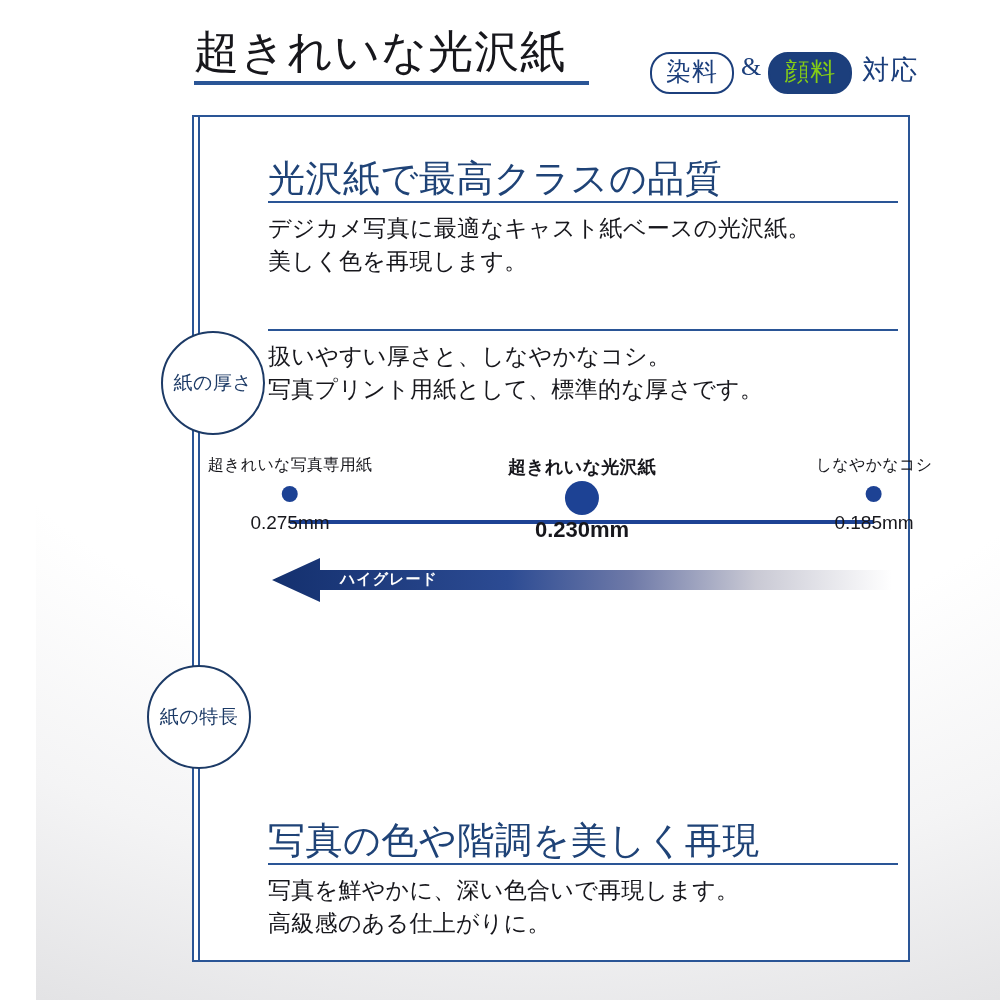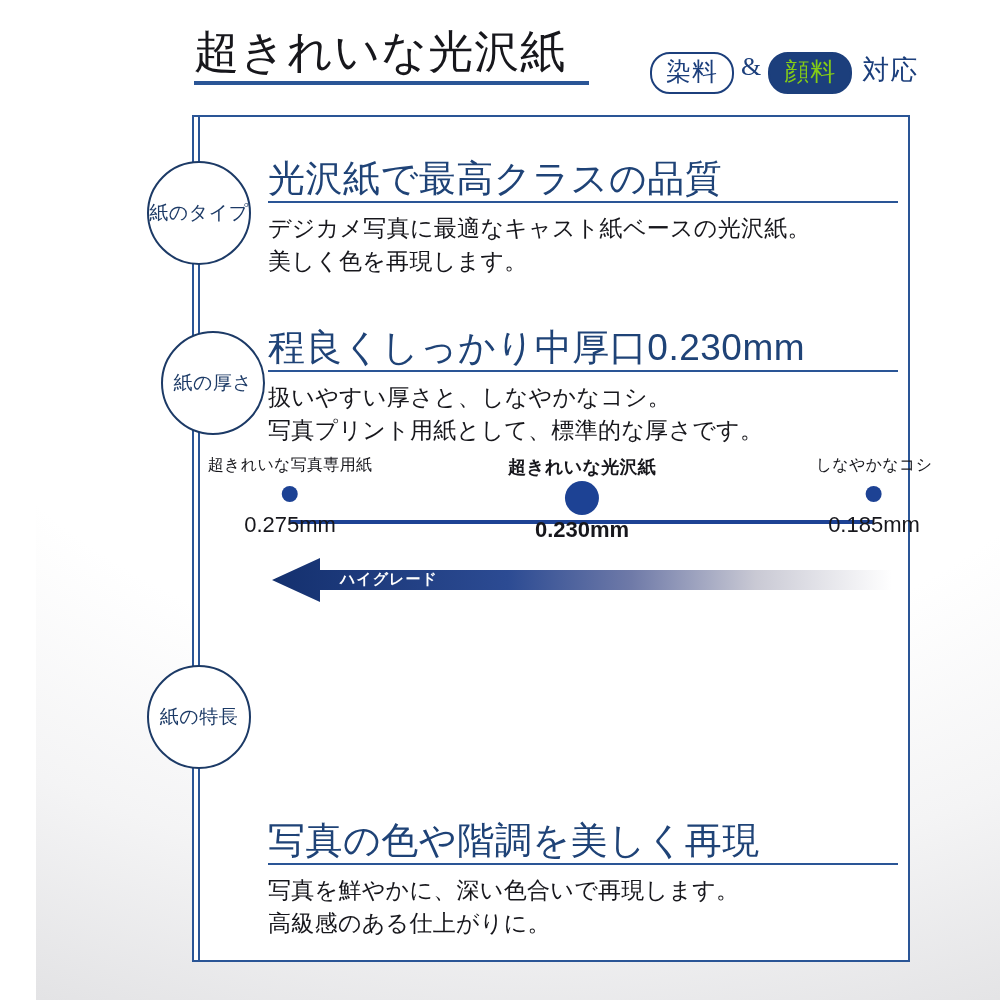--- a/index.html
+++ b/index.html
@@ -172,21 +172,21 @@
   }
   .scale-node .node-dot {
     width: 16px;
     height: 16px;
     border-radius: 50%;
     background: #1d4294;
     margin: 10px auto 0 auto;
   }
   .scale-node .node-value {
     margin-top: 10px;
-    font-size: 22px;
+    font-size: 19px;
     color: #17171c;
     white-space: nowrap;
   }
   .scale-node.current .node-label { font-weight: bold; font-size: 18px; }
   .scale-node.current .node-dot { width: 34px; height: 34px; margin-top: 2px; }
   .scale-node.current .node-value { font-weight: bold; font-size: 22px; margin-top: 2px; }
   #node-a { left: 18px;  top: 0; }
   #node-b { left: 310px; top: 0; }
   #node-c { left: 602px; top: 0; }
   
@@ -222,41 +222,37 @@
   <div id="badge-block">
     <span class="badge-pill badge-outline">染料</span>
     <span class="badge-amp">&amp;</span>
     <span class="badge-pill badge-filled">顔料</span>
     <span class="badge-tail">対応</span>
   </div>
 
   <div id="frame"></div>
   <div id="spine"></div>
 
-  <div class="circle" style="left:111px; top:161px;">
-    <span>紙のタイプ</span>
-  </div>
   <div class="circle" style="left:125px; top:331px;">
     <span>紙の厚さ</span>
   </div>
   <div class="circle" style="left:111px; top:665px;">
     <span>紙の特長</span>
   </div>
 
   <div class="section" style="top:158px;">
     <div class="sec-heading">光沢紙で最高クラスの品質</div>
     <div class="sec-rule"></div>
     <div class="sec-body">
       <div>デジカメ写真に最適なキャスト紙ベースの光沢紙。</div>
       <div>美しく色を再現します。</div>
     </div>
   </div>
 
   <div class="section" style="top:327px;">
-    <div class="sec-heading">程良くしっかり中厚口0.230mm</div>
     <div class="sec-rule"></div>
     <div class="sec-body">
       <div>扱いやすい厚さと、しなやかなコシ。</div>
       <div>写真プリント用紙として、標準的な厚さです。</div>
     </div>
   </div>
 
   <div id="scale">
     <div id="scale-track"></div>
 

